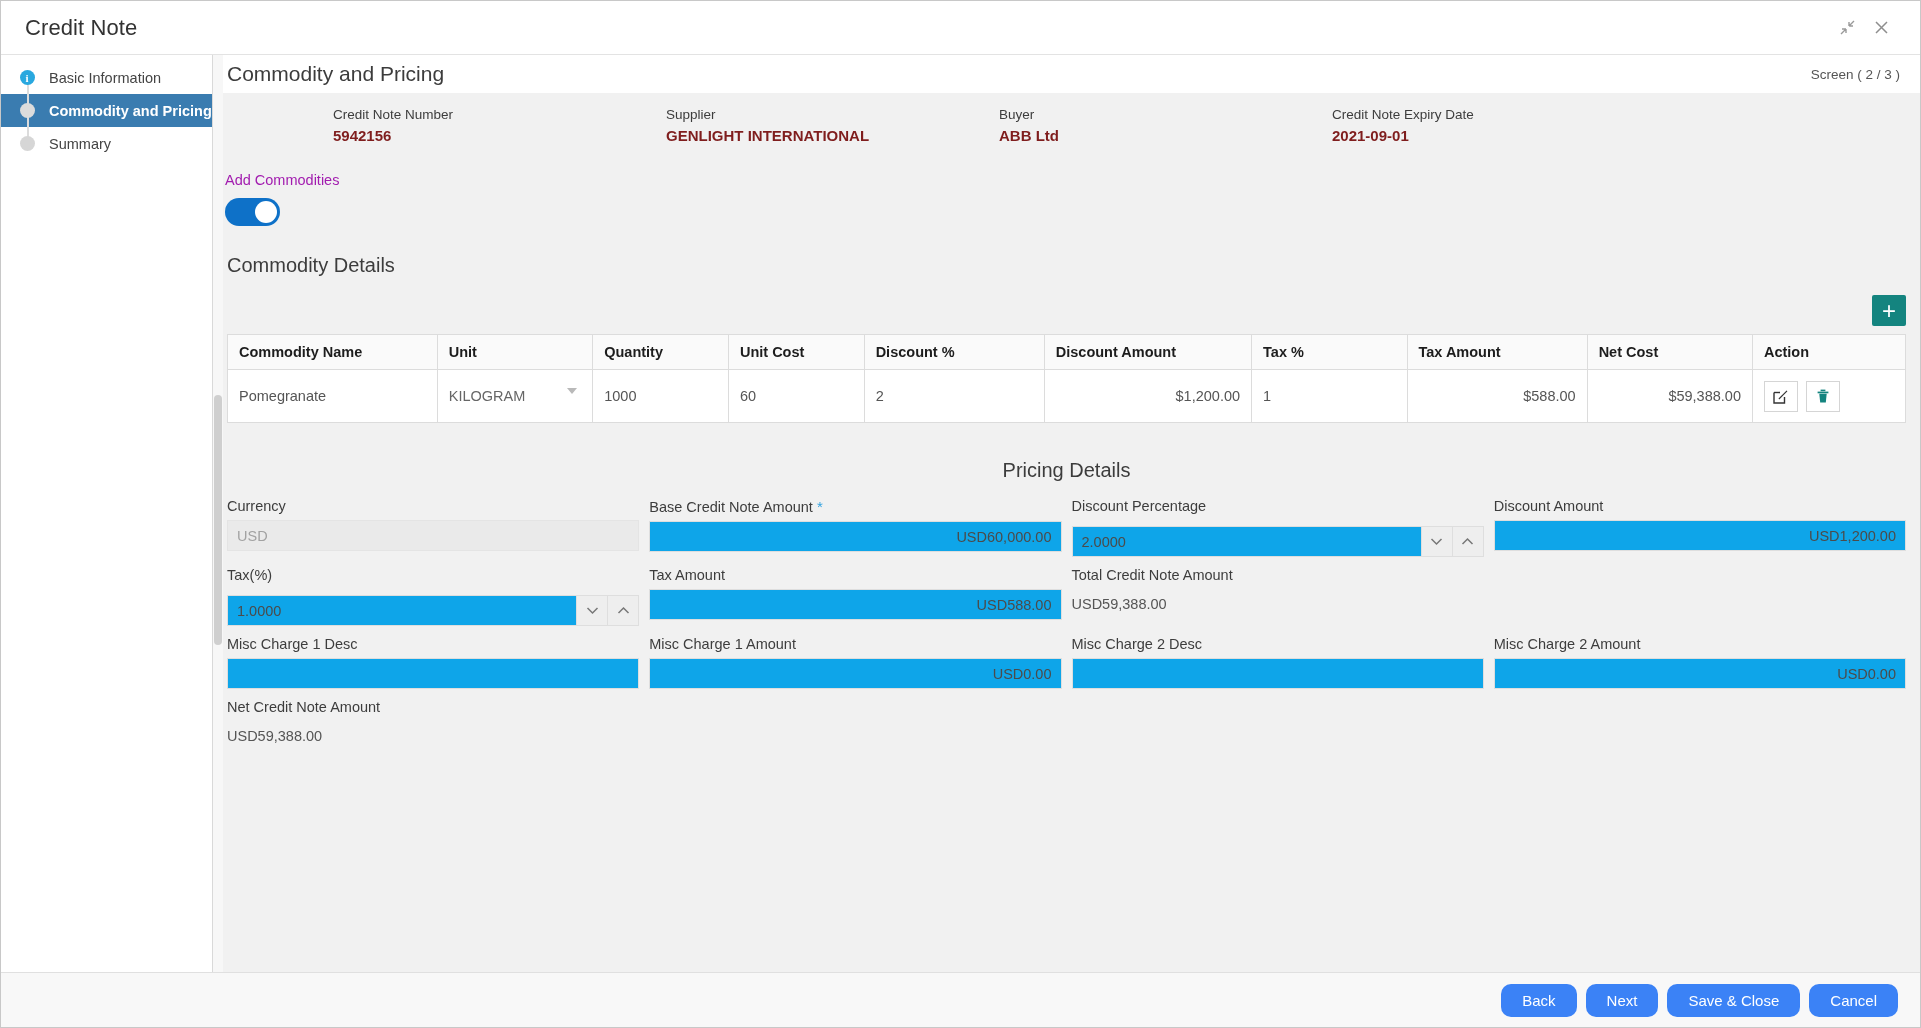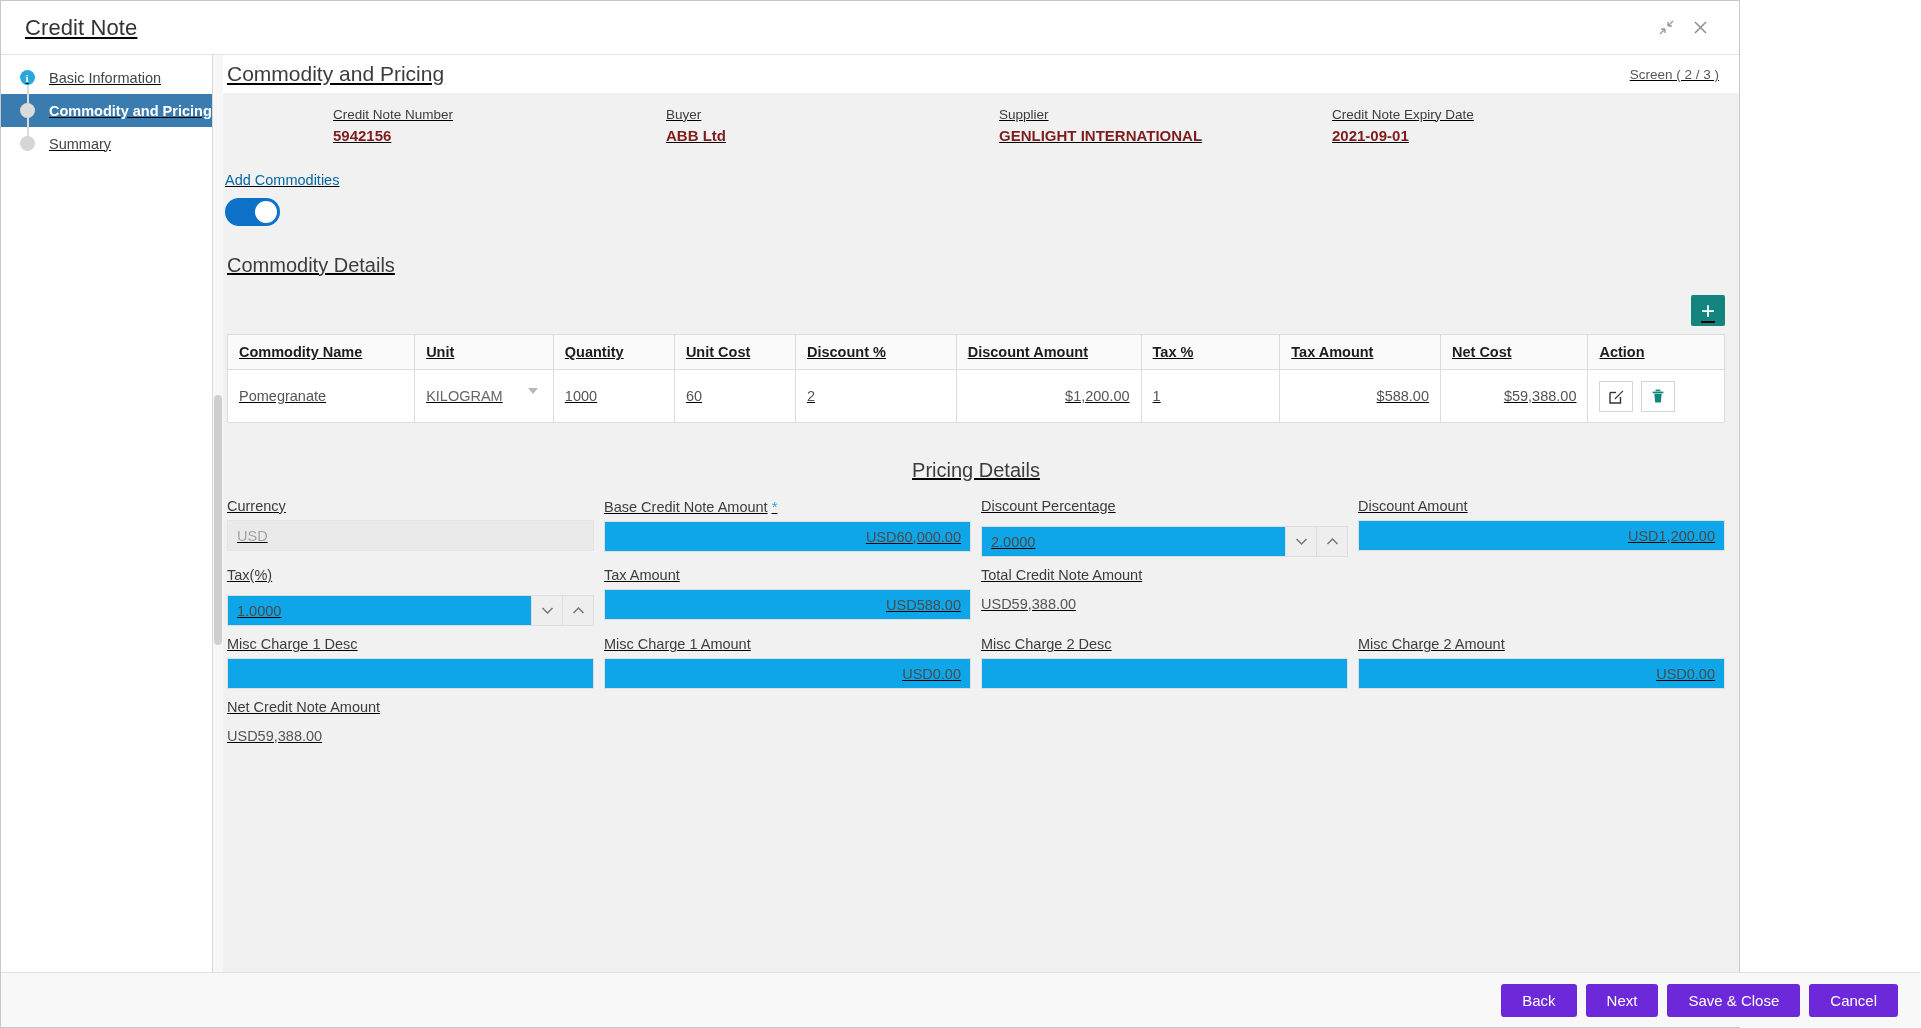--- a/index.html
+++ b/index.html
@@ -4,24 +4,23 @@
 <style>
   * { box-sizing: border-box; margin: 0; padding: 0; }
   html, body {
     width: 1921px; height: 1028px;
     font-family: "Liberation Sans", sans-serif;
     background: #ffffff;
     overflow: hidden;
   }
   .window {
     position: relative;
-    width: 1740px; height: 1028px;
+    width: 1921px; height: 1028px;
     background: #fff;
     border: 1px solid #c8c8c8;
-    text-decoration: underline;
   }
 
   
   .titlebar {
     height: 54px;
     background: #fff;
     border-bottom: 1px solid #e3e3e3;
     display: flex; align-items: center;
     padding: 0 22px 0 24px;
   }
@@ -113,21 +112,21 @@
   .info-col { width: 333px; }
   .info-col.last { width: auto; }
   .info-col .k { font-size: 13.5px; color: #3d3d3d; margin-bottom: 5px; }
   .info-col .v { font-size: 15px; color: #7f1d1d; font-weight: bold; }
 
   
   .add-comm {
     padding: 16px 0 10px 12px;
     background: #f1f1f1;
   }
-  .add-comm .lbl { font-size: 14.5px; color: #0369a1; margin-left: 0; }
+  .add-comm .lbl { font-size: 14.5px; color: #a21caf; margin-left: 0; }
   .toggle {
     margin-top: 10px;
     width: 55px; height: 28px;
     border-radius: 14px;
     background: #0e71c8;
     position: relative;
     cursor: pointer;
   }
   .toggle .knob {
     position: absolute; top: 3px; right: 3px;
@@ -248,25 +247,25 @@
   
   .footer {
     position: absolute; left:0; bottom:0;
     width: 1919px; height: 55px;
     background: #f8f8f8;
     border-top: 1px solid #e0e0e0;
     display:flex; align-items:center; justify-content:flex-end;
     padding-right: 22px; gap: 9px;
   }
   .btn {
-    background: #6d28d9;
+    background: #3b82f6;
     color: #fff;
     font-size: 15px;
     border: none;
-    border-radius: 3px;
+    border-radius: 10px;
     height: 33px;
     padding: 0 21px;
     cursor: pointer;
     font-family: "Liberation Sans", sans-serif;
   }
 
   
   .scroll-track {
     position:absolute; left:0px; top:0; width: 10px; height: 918px;
     background: #f7f7f7;
@@ -335,26 +334,26 @@
       <div class="scroll-track">
         <div class="scroll-thumb"></div>
       </div>
 
       <div class="info-strip">
         <div class="info-col">
           <div class="k">Credit Note Number</div>
           <div class="v">5942156</div>
         </div>
         <div class="info-col">
+          <div class="k">Supplier</div>
+          <div class="v">GENLIGHT INTERNATIONAL</div>
+        </div>
+        <div class="info-col">
           <div class="k">Buyer</div>
           <div class="v">ABB Ltd</div>
-        </div>
-        <div class="info-col">
-          <div class="k">Supplier</div>
-          <div class="v">GENLIGHT INTERNATIONAL</div>
         </div>
         <div class="info-col last">
           <div class="k">Credit Note Expiry Date</div>
           <div class="v">2021-09-01</div>
         </div>
       </div>
 
       <div class="add-comm">
         <div class="lbl">Add Commodities</div>
         <div class="toggle">

